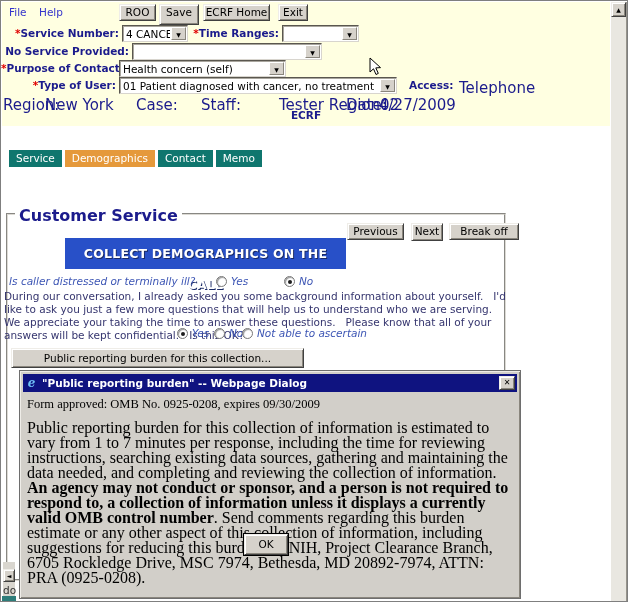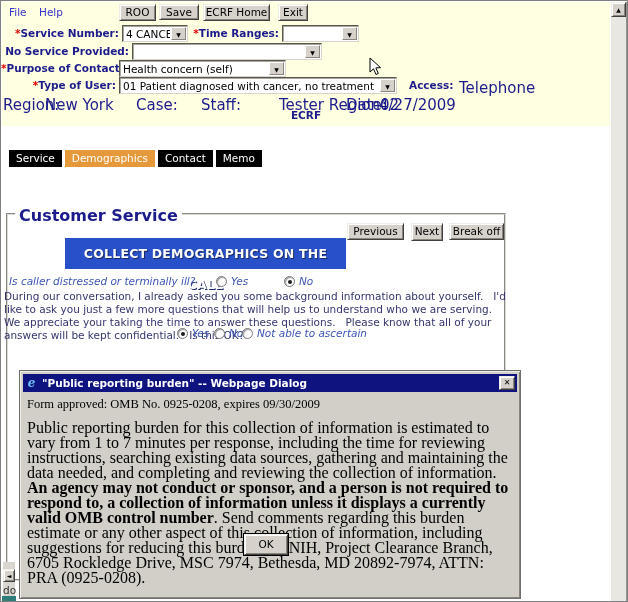--- a/index.html
+++ b/index.html
@@ -41,21 +41,21 @@
     background:#fff; border:1px solid #777;
     box-shadow: inset 1px 1px 1px #9a9a9a;
   }
   .radio.checked::after {
     content:""; position:absolute; left:2.5px; top:2.5px; width:4px; height:4px;
     border-radius:50%; background:#1c1c1c;
   }
   .radio-lbl { font-size:10.5px; font-style:italic; color:#3c55b4; white-space:nowrap; }
   .tab {
     display:inline-block; margin-right:3px; padding:2px 7px 3px 7px;
-    background:#000000; color:#fff; font-size:10.5px; cursor:default;
+    background:#0f766e; color:#fff; font-size:10.5px; cursor:default;
   }
   .tab.active { background:#e5993b; }
 
   .fieldset { border:2px groove #dcdad4; background:transparent; }
   .legend { background:#fff; padding:0 4px; font-size:16px; font-weight:bold; color:#1b1b8c; }
 
   .dialog {
     background:#d2cfc9; border:1px solid #6e6e6e;
     box-shadow: inset 1px 1px 0 #efede8, inset -1px -1px 0 #8a867d;
     z-index:10;
@@ -82,21 +82,21 @@
 <body>
 
 <div id="screen">
 
   <div class="abs" style="left:1px;top:1px;width:608px;height:124px;background:#ffffe1;"></div>
 
   <span class="abs menu-item" style="left:8px;top:5px;">File</span>
   <span class="abs menu-item" style="left:38px;top:5px;">Help</span>
 
   <div class="abs btn" style="left:118px;top:3px;width:37px;height:17px;">ROO</div>
-  <div class="abs btn" style="left:158px;top:3px;width:40px;height:16px;">Save</div>
+  <div class="abs btn" style="left:158px;top:3px;width:40px;height:21px;">Save</div>
   <div class="abs btn" style="left:202px;top:3px;width:67px;height:17px;">ECRF Home</div>
   <div class="abs btn" style="left:277px;top:3px;width:30px;height:17px;">Exit</div>
 
   <div class="abs lbl" style="left:0;top:26px;width:118px;text-align:right;">
     <span class="req">*</span><span>Service Number:</span>
   </div>
   <div class="abs sel" style="left:121px;top:24px;width:66px;">
     <span class="sel-text">4 CANCER</span>
     <span class="sel-btn">▼</span>
   </div>
@@ -145,41 +145,42 @@
 
   <div class="abs" style="left:8px;top:146px;">
     <span class="tab">Service</span><span class="tab active">Demographics</span><span class="tab">Contact</span><span class="tab">Memo</span>
   </div>
 
   <div class="abs fieldset" style="left:5px;top:212px;width:500px;height:368px;"></div>
   <span class="abs legend" style="left:14px;top:205px;">Customer Service</span>
 
   <div class="abs btn" style="left:346px;top:222px;width:57px;height:17px;">Previous</div>
   <div class="abs btn" style="left:410px;top:222px;width:32px;height:18px;">Next</div>
-  <div class="abs btn" style="left:448px;top:222px;width:55px;height:17px;">Break off</div>
+  <div class="abs btn" style="left:448px;top:222px;width:70px;height:17px;">Break off</div>
 
   <div class="abs" style="left:64px;top:237px;width:281px;height:31px;background:#2850c8;color:#fff;
        font-size:12.5px;font-weight:bold;text-align:center;line-height:31px;letter-spacing:0.2px;
        text-shadow:1px 1px 0 #1a2a66;">COLLECT DEMOGRAPHICS ON THE CALL</div>
 
   <span class="abs radio-lbl" style="left:8px;top:274px;">Is caller distressed or terminally ill?</span>
   <span class="abs radio" style="left:215px;top:275px;"></span>
   <span class="abs radio-lbl" style="left:230px;top:274px;">Yes</span>
   <span class="abs radio checked" style="left:283px;top:275px;"></span>
   <span class="abs radio-lbl" style="left:298px;top:274px;">No</span>
 
   <div class="abs" style="left:3px;top:289px;width:506px;font-size:10.5px;line-height:13px;color:#35356e;white-space:pre-wrap;">During our conversation, I already asked you some background information about yourself.   I'd like to ask you just a few more questions that will help us to understand who we are serving.   We appreciate your taking the time to answer these questions.   Please know that all of your answers will be kept confidential.   Is this OK?</div>
 
   <span class="abs radio checked" style="left:176px;top:327px;"></span>
   <span class="abs radio-lbl" style="left:191px;top:326px;">Yes</span>
   <span class="abs radio" style="left:213px;top:327px;"></span>
   <span class="abs radio-lbl" style="left:228px;top:326px;">No</span>
   <span class="abs radio" style="left:241px;top:327px;"></span>
   <span class="abs radio-lbl" style="left:256px;top:326px;">Not able to ascertain</span>
 
+  <div class="abs btn" style="left:10px;top:347px;width:293px;height:20px;line-height:18px;">Public reporting burden for this collection...</div>
 
   <div class="abs" style="left:2px;top:561px;width:12px;height:38px;background:#d9d6cf;"></div>
   <div class="abs btn" style="left:2px;top:568px;width:12px;height:13px;font-size:6px;line-height:11px;padding:0;">◄</div>
   <span class="abs" style="left:2px;top:583px;font-size:10.5px;color:#333;">do</span>
   <div class="abs" style="left:1px;top:595px;width:14px;height:6px;background:#2e7d7a;"></div>
 
   <div class="abs dialog" style="left:18px;top:369px;width:502px;height:229px;">
     <div class="titlebar">
       <span class="ie-ic">e</span>
       <span class="ttl">"Public reporting burden" -- Webpage Dialog</span>

